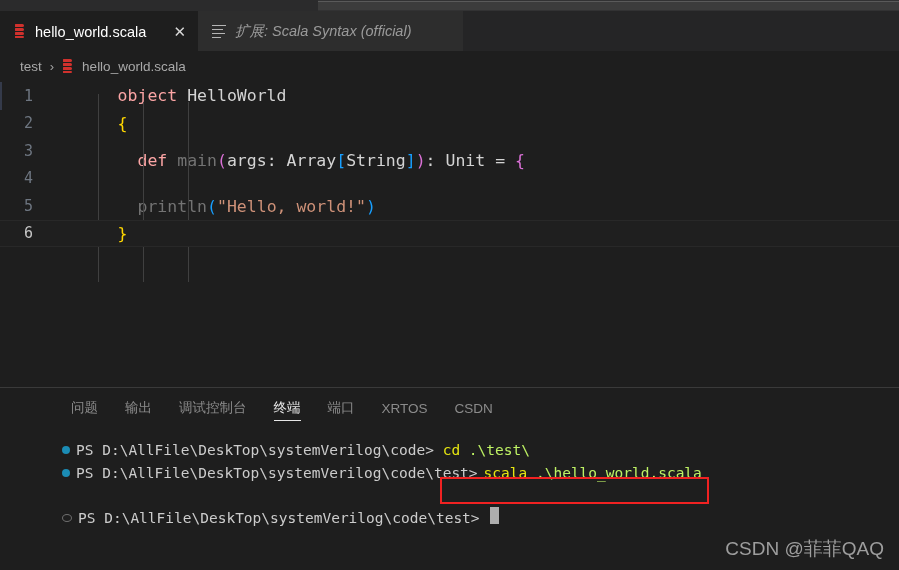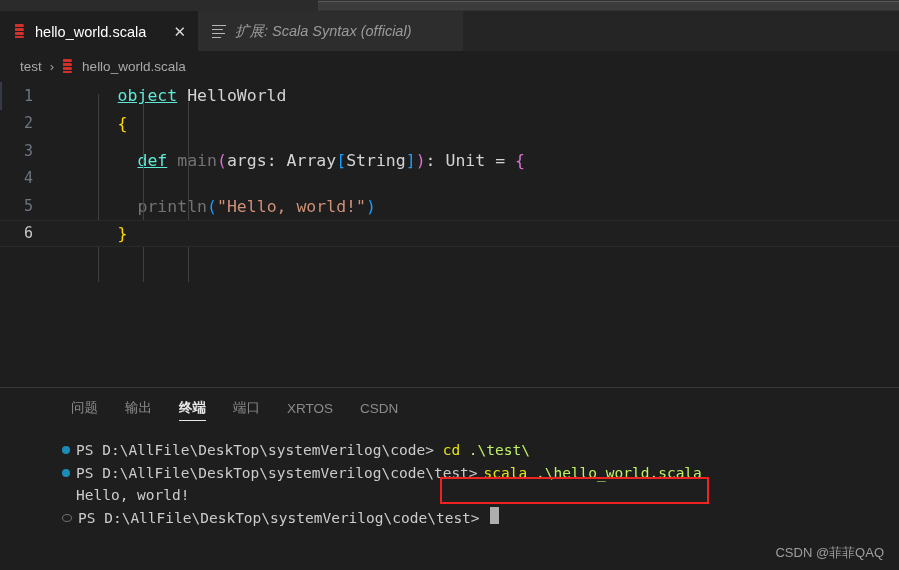--- a/index.html
+++ b/index.html
@@ -176,21 +176,21 @@
 
   
   .edge-line {
     position: absolute;
     left: 0; top: 0;
     width: 2px; height: 28px;
     background: #343a4a;
   }
 
   
-  .k-kw      { color: #5eead4; text-decoration: underline; }
+  .k-kw      { color: #fca5a5; }
   .k-type    { color: #d4d4d4; }
   .k-fn      { color: #737373; }
   .k-plain   { color: #d4d4d4; }
   .k-str     { color: #ce9178; }
   .k-br-y    { color: #ffd700; }
   .k-br-p    { color: #da70d6; }
   .k-br-b    { color: #179fff; }
 
   
   .panel {
@@ -213,21 +213,21 @@
   .ptab {
     font-size: 13.5px;
     color: #8b8b8b;
     position: relative;
     height: 40px;
     display: flex;
     align-items: center;
     cursor: pointer;
     white-space: nowrap;
   }
-  .ptab.active { color: #e7e7e7; font-weight: bold; }
+  .ptab.active { color: #e7e7e7; }
   .ptab.active::after {
     content: "";
     position: absolute;
     left: 0; right: 0; bottom: 7px;
     height: 1.5px;
     background: #e7e7e7;
   }
 
   .terminal {
     padding: 11px 0 0 0;
@@ -274,21 +274,21 @@
     width: 269px; height: 27px;
     border: 2px solid #f02222;
     box-sizing: border-box;
     pointer-events: none;
   }
 
   
   .watermark {
     position: absolute;
     right: 15px; bottom: 8px;
-    font-size: 13px;
+    font-size: 19px;
     color: #9e9e9e;
     font-family: "Liberation Sans", sans-serif;
   }
 </style>
 </head>
 <body>
 
 <div class="titlebar-strip">
   <div class="seg-left"></div>
   <div class="seg-mid"></div>
@@ -393,20 +393,23 @@
 
 <div class="panel">
 
   <div class="panel-tabs">
     <div class="ptab">
       <span>问题</span>
     </div>
     <div class="ptab">
       <span>输出</span>
     </div>
+    <div class="ptab">
+      <span>调试控制台</span>
+    </div>
     <div class="ptab active">
       <span>终端</span>
     </div>
     <div class="ptab">
       <span>端口</span>
     </div>
     <div class="ptab">
       <span>XRTOS</span>
     </div>
     <div class="ptab">
@@ -421,21 +424,20 @@
       <span class="t-prompt">PS D:\AllFile\DeskTop\systemVerilog\code&gt; </span><span class="t-cmd">cd</span><span class="t-arg"> .\test\</span>
     </div>
 
     <div class="term-line">
       <span class="dot ok"></span>
       <span class="t-prompt">PS D:\AllFile\DeskTop\systemVerilog\code\test&gt;</span><span class="t-cmd" style="padding-left:6px;">scala</span><span class="t-arg"> .\hello_world.scala</span>
     </div>
 
     <div class="term-line">
       <span class="dot none"></span>
-      <span class="t-out">Hello, world!</span>
     </div>
 
     <div class="term-line">
       <span class="dot idle"></span>
       <span class="t-prompt">PS D:\AllFile\DeskTop\systemVerilog\code\test&gt; </span><span class="cursor"></span>
     </div>
 
   </div>
 </div>
 

